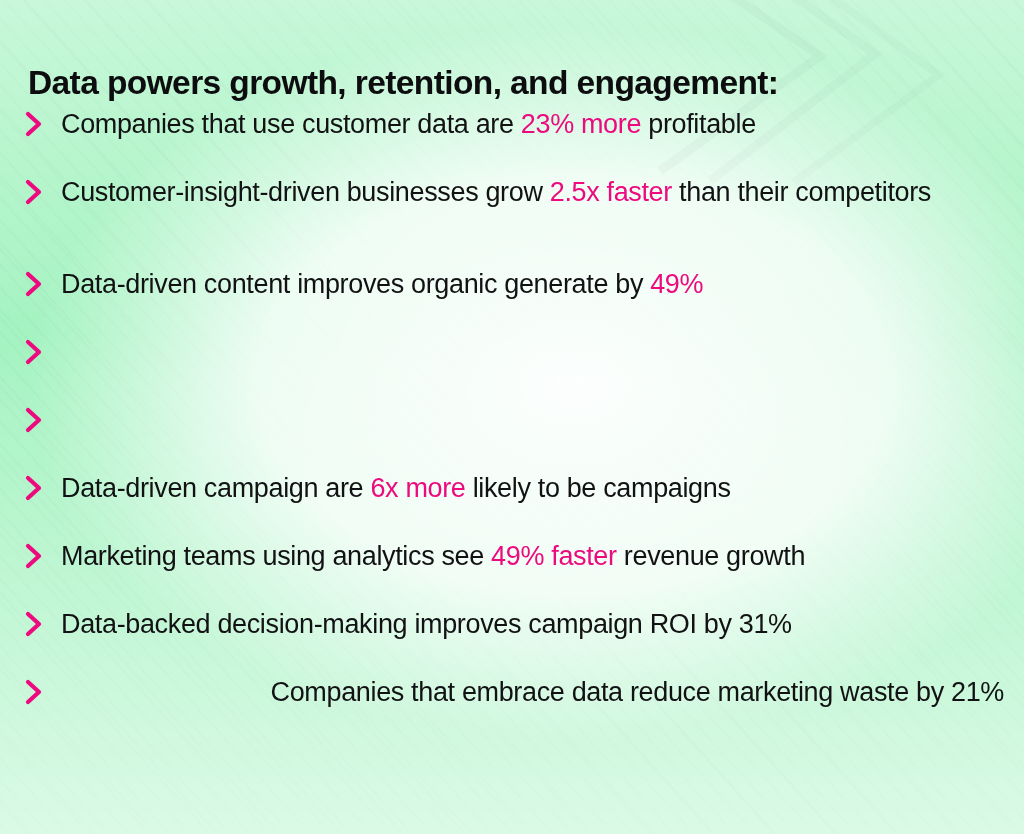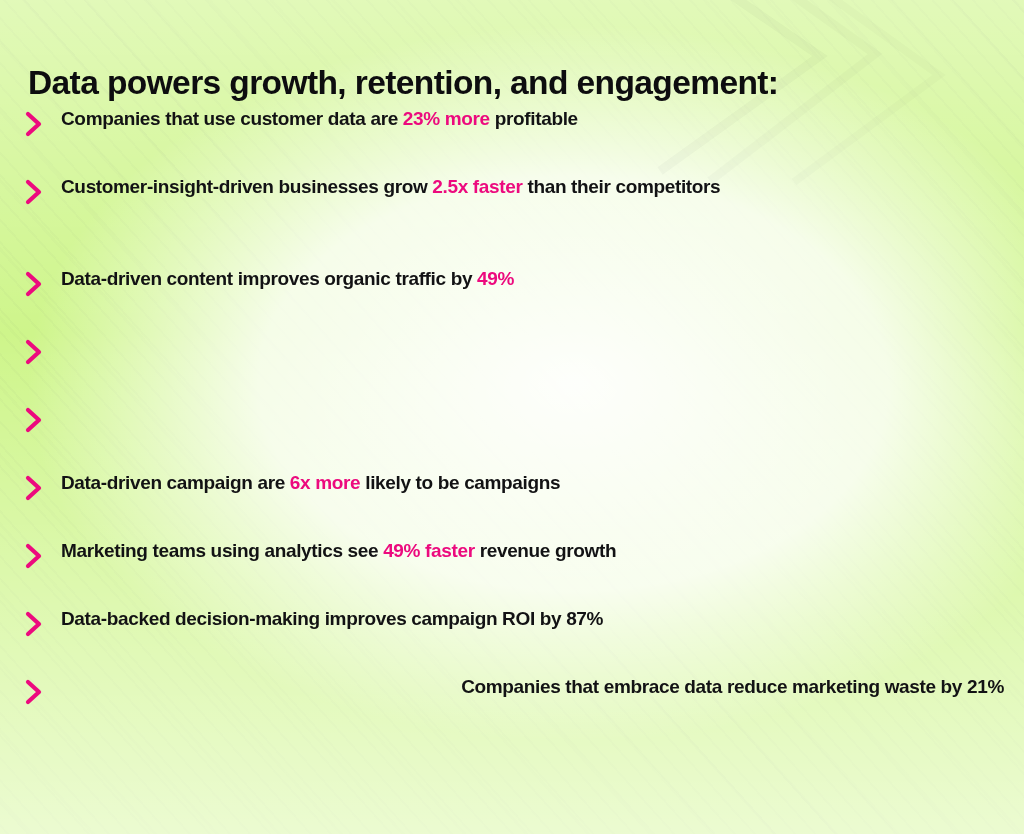--- a/index.html
+++ b/index.html
@@ -14,21 +14,21 @@
     background: #ffffff;
     font-family: "Liberation Sans", sans-serif;
     -webkit-font-smoothing: antialiased;
   }
 
   #poster {
     position: relative;
     width: 1024px;
     height: 834px;
     box-sizing: border-box;
-    background-color: #bef264;
+    background-color: #86efac;
     overflow: hidden;
   }
 
   
   .bg-stripes {
     position: absolute;
     inset: 0;
     background-image: repeating-linear-gradient(
       48deg,
       rgba(0,0,0,0.000) 0px,
@@ -111,22 +111,22 @@
   .chev {
     position: absolute;
     left: 0px;
     top: 4px;
     width: 20px;
     height: 26px;
   }
 
   .btext {
     display: block;
-    font-size: 19px;
-    font-weight: 700;
+    font-size: 27px;
+    font-weight: 400;
     color: #121214;
     line-height: 1.3;
     letter-spacing: -0.35px;
   }
   .btext .hl { color: #ec0a7e; }
 
   
   .bullet.two-line { min-height: 66px; }
   .bullet.two-line .btext { max-width: 880px; margin-top: 20px; }
 </style>
@@ -161,21 +161,21 @@
         <li class="bullet two-line">
           <svg class="chev" viewBox="0 0 20 26" aria-hidden="true">
             <path d="M4 3 L15 13 L4 23" fill="none" stroke="#ec0a7e" stroke-width="4.2" stroke-linecap="round" stroke-linejoin="round"></path>
           </svg>
           <span class="btext"><span>Customer-insight-driven businesses grow </span><span class="hl">2.5x faster</span><span> than their competitors</span></span>
         </li>
         <li class="bullet">
           <svg class="chev" viewBox="0 0 20 26" aria-hidden="true">
             <path d="M4 3 L15 13 L4 23" fill="none" stroke="#ec0a7e" stroke-width="4.2" stroke-linecap="round" stroke-linejoin="round"></path>
           </svg>
-          <span class="btext"><span>Data-driven content improves organic traffic by </span><span class="hl">49%</span></span>
+          <span class="btext"><span>Data-driven content improves organic generate by </span><span class="hl">49%</span></span>
         </li>
         <li class="bullet">
           <svg class="chev" viewBox="0 0 20 26" aria-hidden="true">
             <path d="M4 3 L15 13 L4 23" fill="none" stroke="#ec0a7e" stroke-width="4.2" stroke-linecap="round" stroke-linejoin="round"></path>
           </svg>
         </li>
         <li class="bullet">
           <svg class="chev" viewBox="0 0 20 26" aria-hidden="true">
             <path d="M4 3 L15 13 L4 23" fill="none" stroke="#ec0a7e" stroke-width="4.2" stroke-linecap="round" stroke-linejoin="round"></path>
           </svg>
@@ -189,21 +189,21 @@
         <li class="bullet">
           <svg class="chev" viewBox="0 0 20 26" aria-hidden="true">
             <path d="M4 3 L15 13 L4 23" fill="none" stroke="#ec0a7e" stroke-width="4.2" stroke-linecap="round" stroke-linejoin="round"></path>
           </svg>
           <span class="btext"><span>Marketing teams using analytics see </span><span class="hl">49% faster</span><span> revenue growth</span></span>
         </li>
         <li class="bullet">
           <svg class="chev" viewBox="0 0 20 26" aria-hidden="true">
             <path d="M4 3 L15 13 L4 23" fill="none" stroke="#ec0a7e" stroke-width="4.2" stroke-linecap="round" stroke-linejoin="round"></path>
           </svg>
-          <span class="btext"><span>Data-backed decision-making improves campaign ROI by 87%</span></span>
+          <span class="btext"><span>Data-backed decision-making improves campaign ROI by 31%</span></span>
         </li>
         <li class="bullet">
           <svg class="chev" viewBox="0 0 20 26" aria-hidden="true">
             <path d="M4 3 L15 13 L4 23" fill="none" stroke="#ec0a7e" stroke-width="4.2" stroke-linecap="round" stroke-linejoin="round"></path>
           </svg>
           <span class="btext"><span>Companies that embrace data reduce marketing waste by 21%</span></span>
         </li>
       </ul>
 
   </div>

